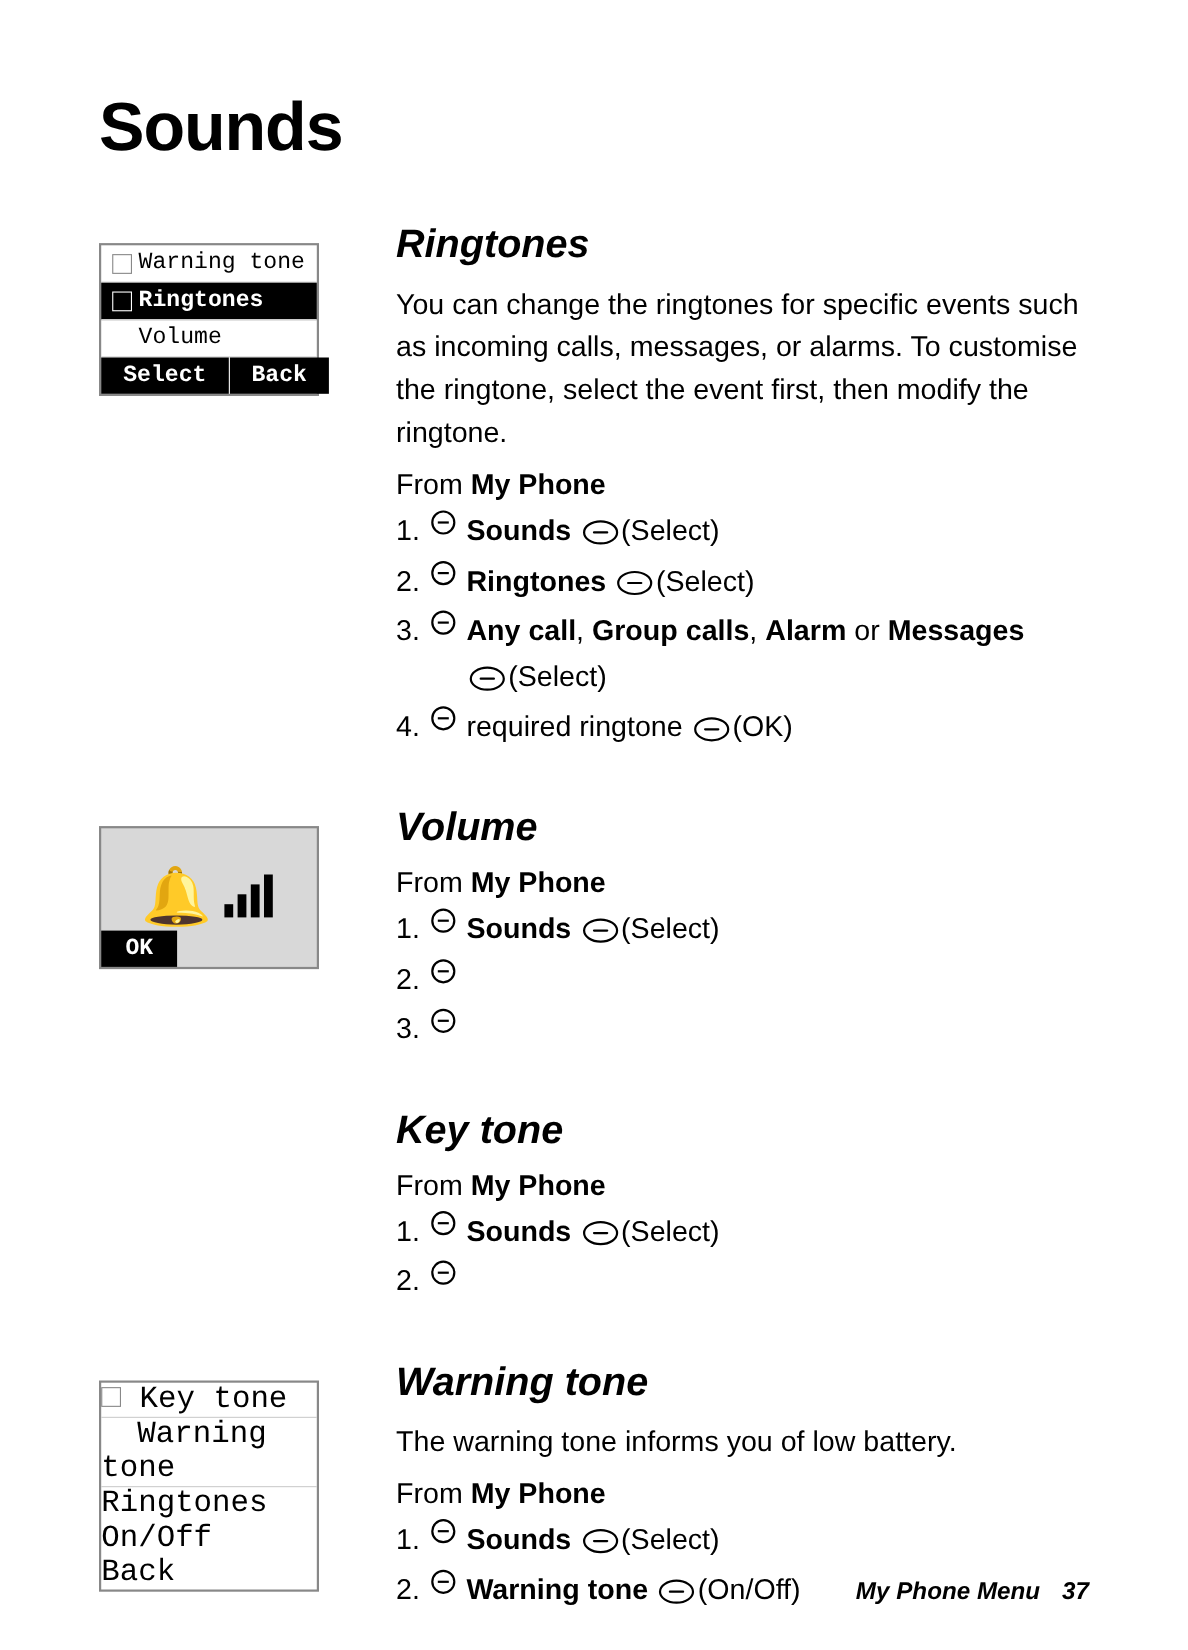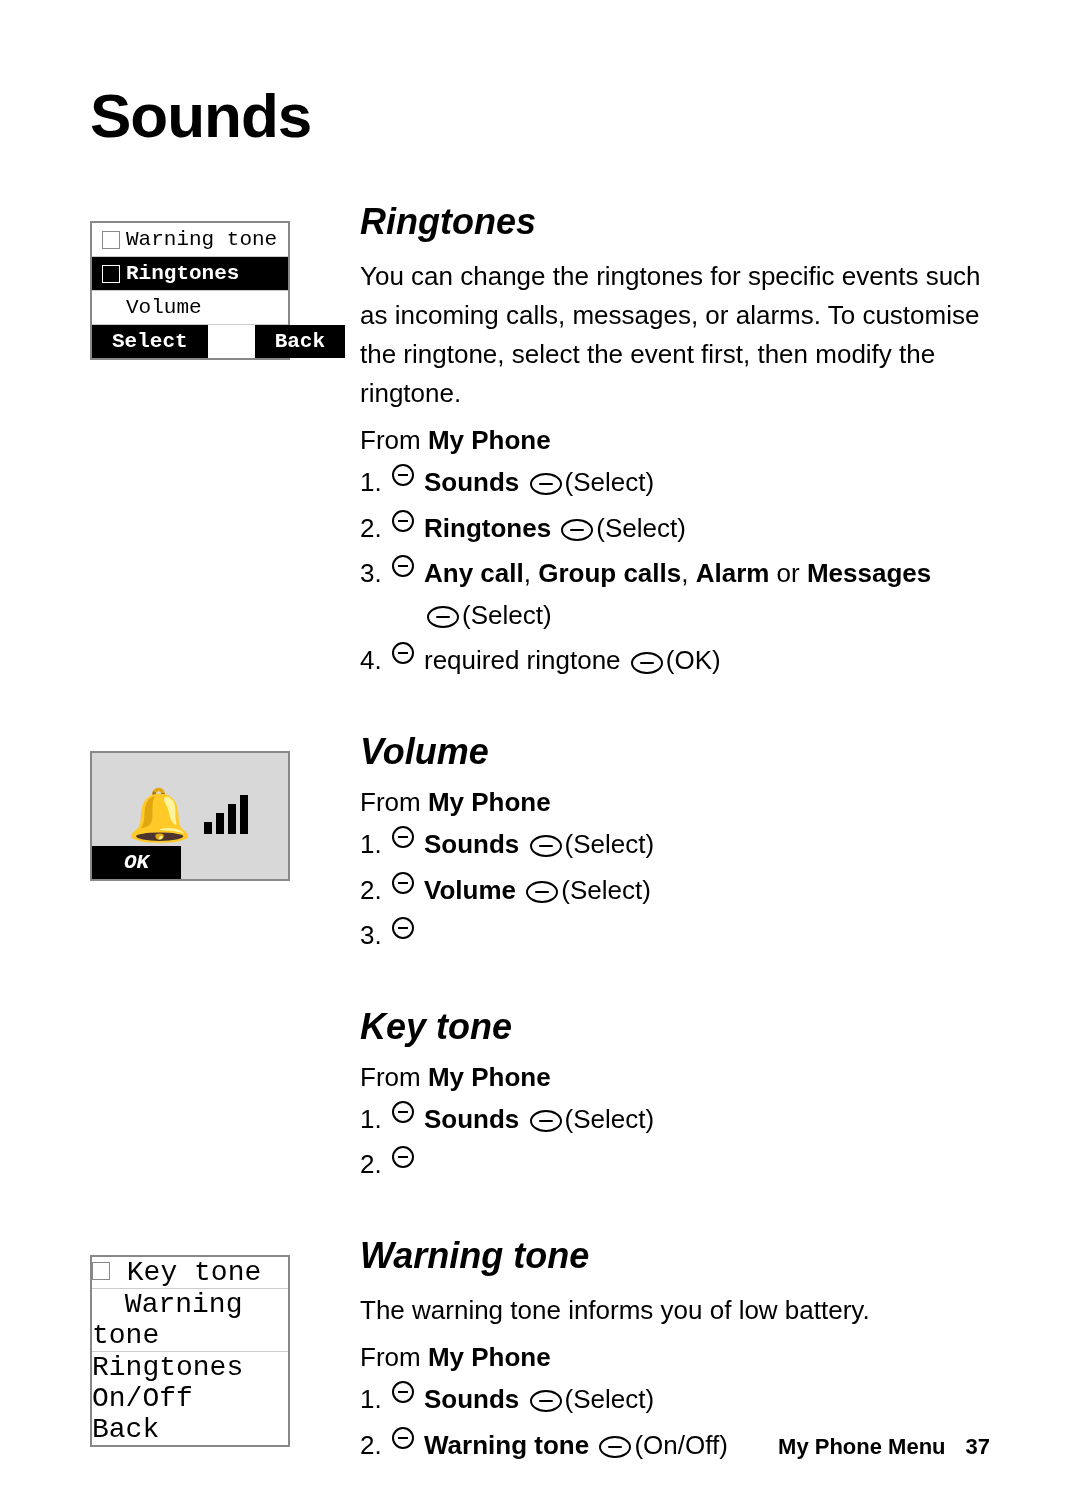--- a/index.html
+++ b/index.html
@@ -140,21 +140,20 @@
     .phone-screen .menu-item.selected {
       background: #000;
       color: #fff;
       font-weight: bold;
     }
 
     .phone-screen .menu-buttons {
       display: flex;
       justify-content: space-between;
       padding: 0;
-      gap: 46px;
     }
 
     .phone-screen .menu-btn {
       background: #000;
       color: #fff;
       font-size: 21px;
       font-weight: bold;
       padding: 5px 20px;
       font-family: 'Courier New', monospace;
       flex: 1;
@@ -188,42 +187,42 @@
     }
 
     .phone-screen-volume .menu-btn-single {
       position: absolute;
       bottom: 0;
       left: 0;
       background: #000;
       color: #fff;
       font-size: 21px;
       font-weight: bold;
-      padding: 5px 32px;
+      padding: 5px 22px;
       font-family: 'Courier New', monospace;
-      font-style: italic;
     }
 
     
     .phone-screen-warning {
       border: 2px solid #888;
       background: #ffffff;
       width: 200px;
       font-family: 'Courier New', monospace;
       margin-top: 20px;
     }
 
     
     .page-footer {
       position: absolute;
       bottom: 40px;
       right: 90px;
       display: flex;
       align-items: center;
       gap: 20px;
+      font-style: italic;
     }
 
     .footer-text {
       font-size: 22px;
       font-weight: bold;
     }
 
     .footer-page {
       font-size: 22px;
       font-weight: bold;
@@ -370,24 +369,20 @@
             <span class="step-num">1.</span>
             <span class="bullet-circle"></span>
             <span class="step-content">
               <strong>Sounds</strong>
               <span class="nav-icon"></span>(Select)
             </span>
           </li>
           <li>
             <span class="step-num">2.</span>
             <span class="bullet-circle"></span>
-            <span class="step-content">
-              <strong>Volume</strong>
-              <span class="nav-icon"></span>(Select)
-            </span>
           </li>
           <li>
             <span class="step-num">3.</span>
             <span class="bullet-circle"></span>
           </li>
         </ol>
       </div>
     </div>
 
     <div class="section">

